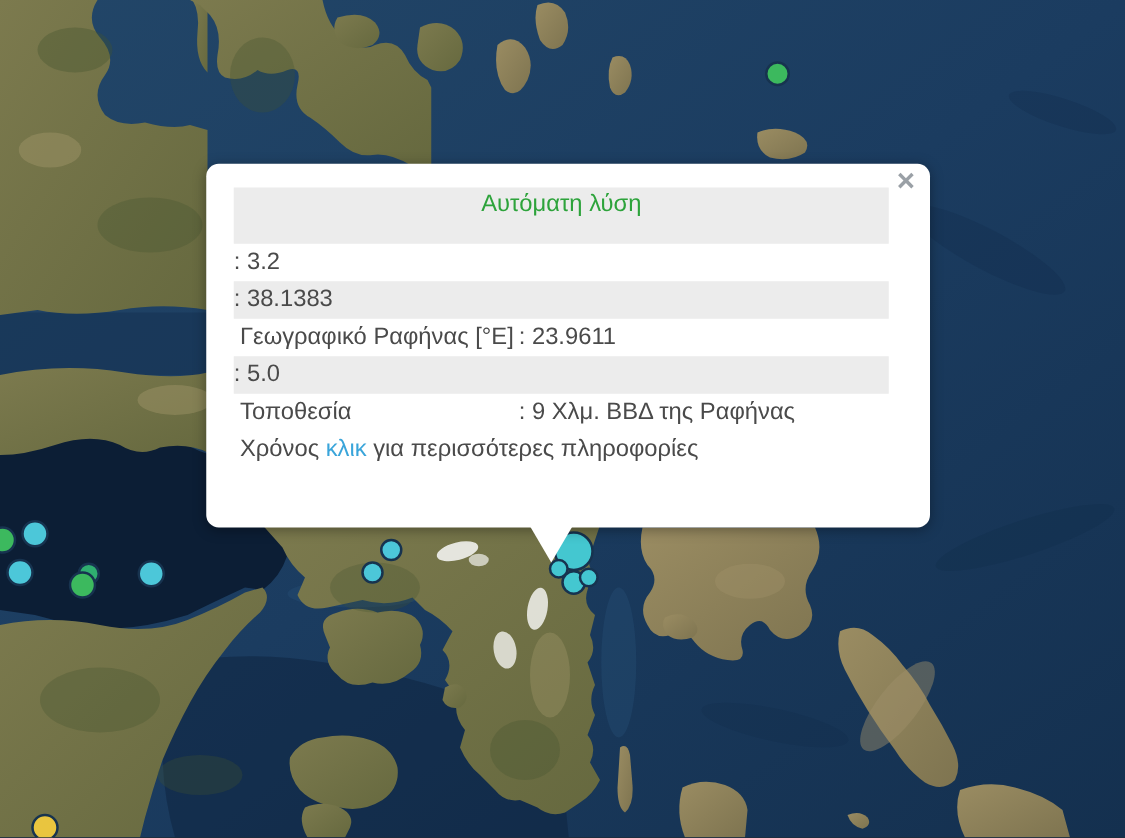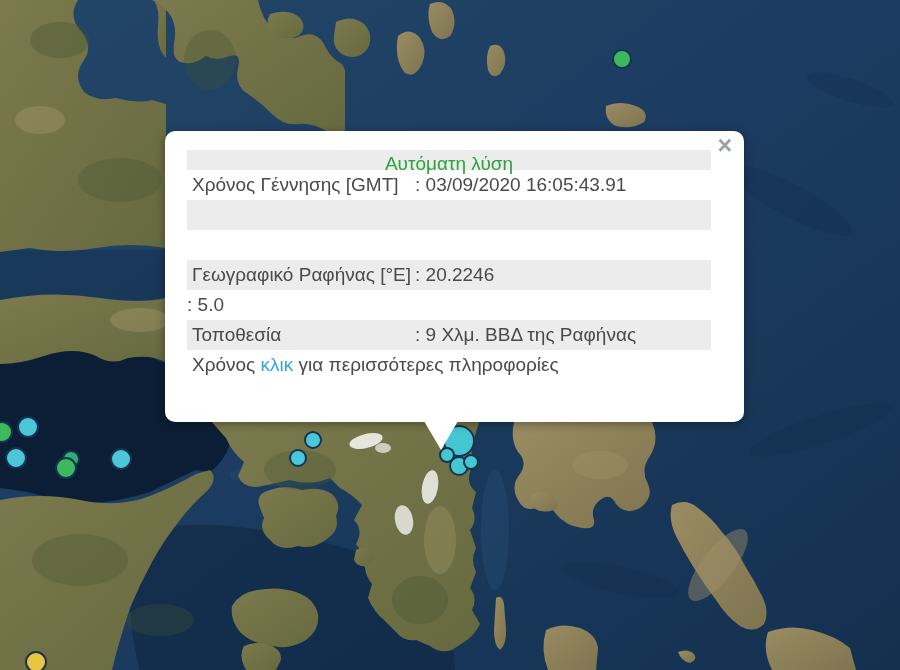--- a/index.html
+++ b/index.html
@@ -9,21 +9,21 @@
   .markers{position:absolute;left:0;top:0;width:900px;height:670px;z-index:1;}
   .marker{position:absolute;border-radius:50%;border:2px solid #17334f;box-sizing:border-box;}
   .popup{position:absolute;left:165px;top:131px;width:579px;height:291px;background:#ffffff;
          border-radius:10px;box-shadow:0 2px 10px rgba(0,0,0,.35);z-index:2;}
   .tail{position:absolute;left:259px;top:290px;width:0;height:0;
         border-left:17px solid transparent;border-right:17px solid transparent;
         border-top:29px solid #ffffff;}
   .close{position:absolute;top:0px;right:12px;font-size:25px;font-weight:bold;
          color:#9aa0a6;line-height:28px;cursor:pointer;}
   .ptable{position:absolute;left:22px;top:19px;width:524px;font-size:19px;color:#4a4a4a;}
-  .title-row{height:20px;line-height:28px;text-align:center;background:#ececec;color:#2da33b;}
+  .title-row{height:45px;line-height:28px;text-align:center;background:#ececec;color:#2da33b;}
   .rows .row{height:30px;line-height:30px;display:flex;white-space:nowrap;}
   .rows .row:nth-child(even){background:#ececec;}
   .lbl{width:223px;padding-left:5px;flex:none;overflow:hidden;}
   .val{flex:1;}
   .footer{height:30px;line-height:30px;padding-left:5px;white-space:nowrap;}
   .link{color:#3aa5da;cursor:pointer;margin-top:20px;}
 </style>
 </head>
 <body>
 
@@ -152,30 +152,28 @@
 
   <div class="popup">
     <div class="tail"></div>
     <div class="close">×</div>
 
     <div class="ptable">
       <div class="title-row">Αυτόματη λύση</div>
 
       <div class="rows">
         <div class="row">
-          <span class="lbl">Χρόνος Γέννησης [GMT]</span>
-          <span class="val"><span>:</span> <span>03/09/2020 16:05:43.91</span></span>
+          <span class="val"><span>:</span> <span>3.2</span></span>
         </div>
         <div class="row">
-        </div>
-        <div class="row">
+          <span class="val"><span>:</span> <span>38.1383</span></span>
         </div>
         <div class="row">
           <span class="lbl">Γεωγραφικό Ραφήνας [°E]</span>
-          <span class="val"><span>:</span> <span>20.2246</span></span>
+          <span class="val"><span>:</span> <span>23.9611</span></span>
         </div>
         <div class="row">
           <span class="val"><span>:</span> <span>5.0</span></span>
         </div>
         <div class="row">
           <span class="lbl">Τοποθεσία</span>
           <span class="val"><span>:</span> <span>9 Χλμ. ΒΒΔ της Ραφήνας</span></span>
         </div>
       </div>
 

